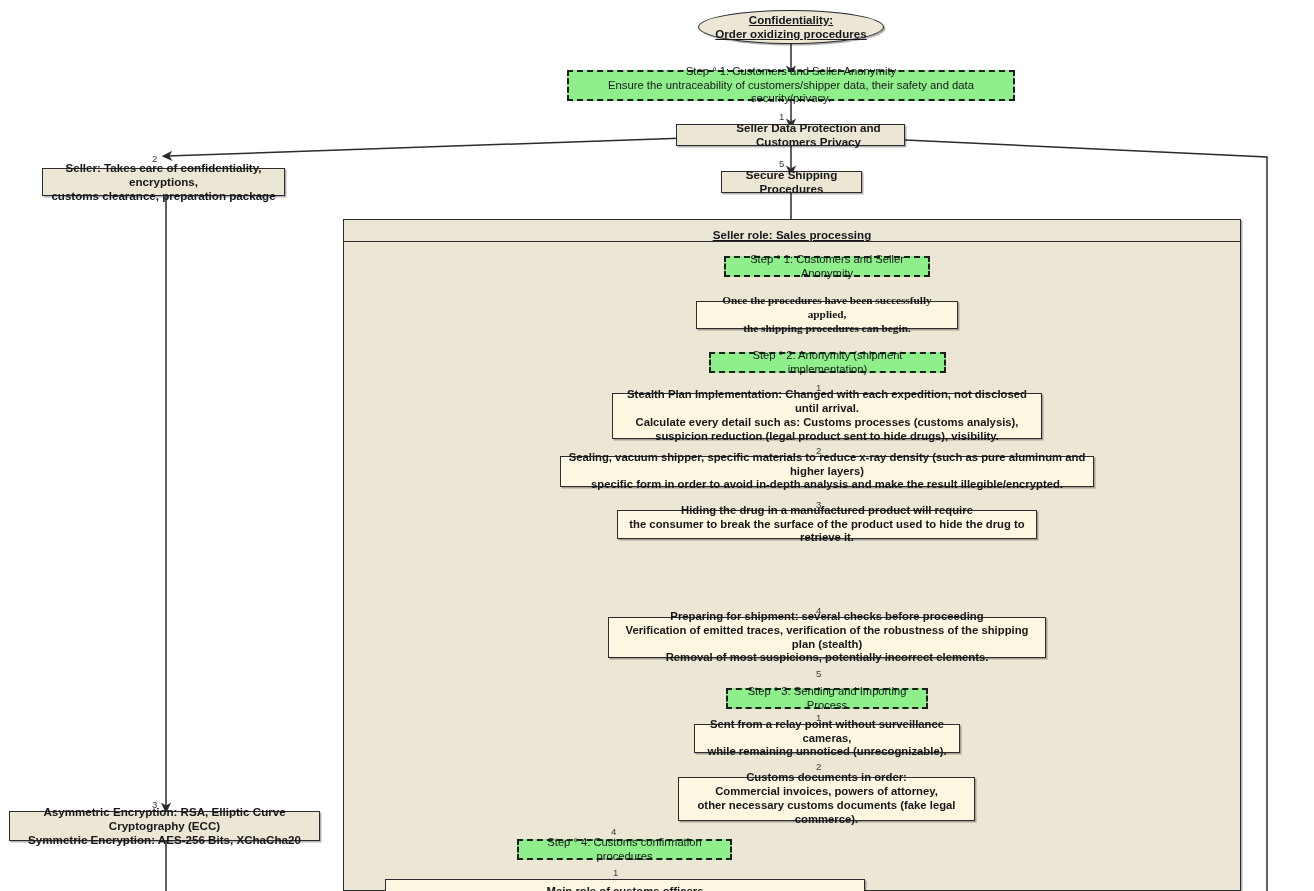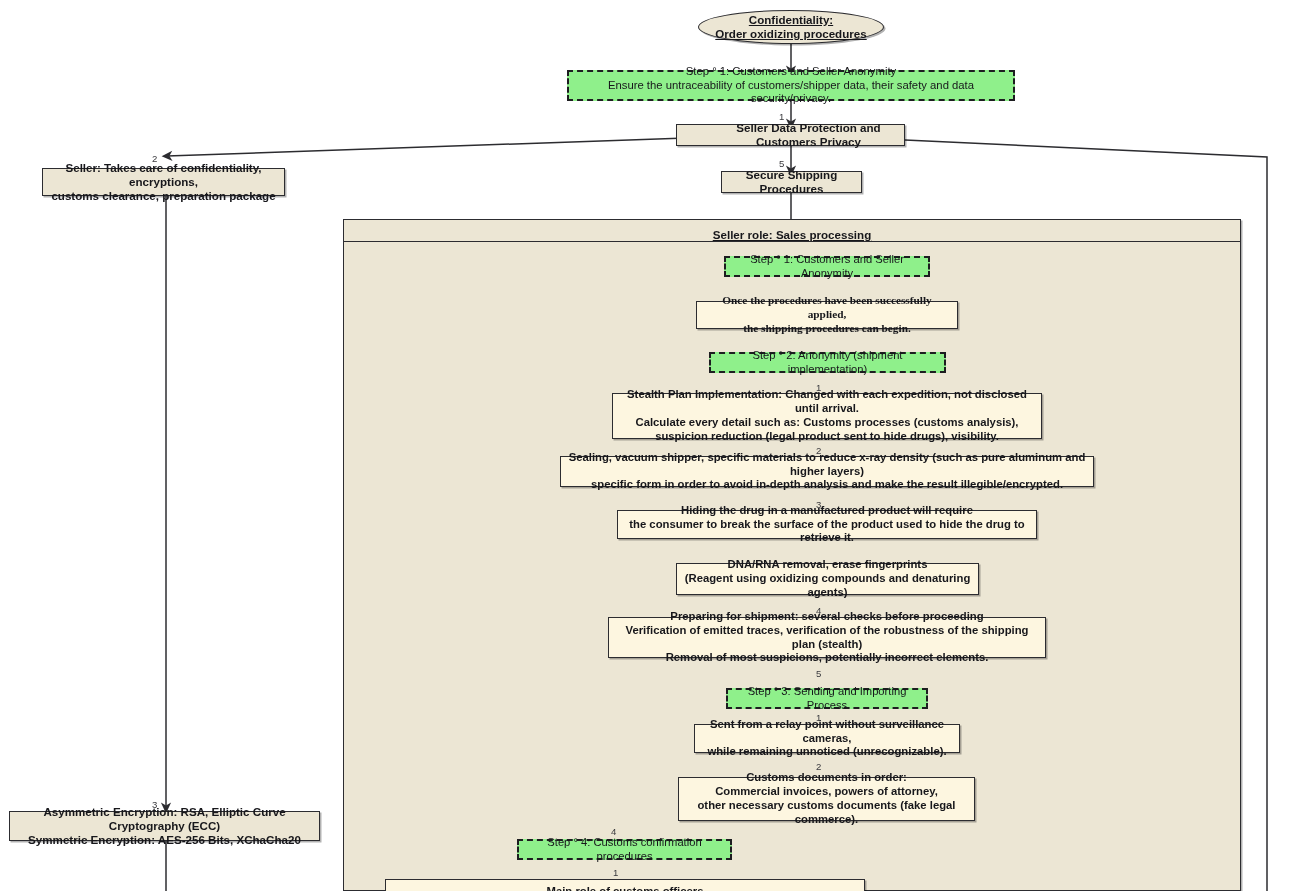--- a/index.html
+++ b/index.html
@@ -193,22 +193,20 @@
   <div class="node box" style="left:612px; top:393px; width:430px; height:46px;">Stealth Plan Implementation: Changed with each expedition, not disclosed until arrival.
 Calculate every detail such as: Customs processes (customs analysis),
 suspicion reduction (legal product sent to hide drugs), visibility.</div>
 
   <div class="node box" style="left:560px; top:456px; width:534px; height:31px;">Sealing, vacuum shipper, specific materials to reduce x-ray density (such as pure aluminum and higher layers)
 specific form in order to avoid in-depth analysis and make the result illegible/encrypted.</div>
 
   <div class="node box" style="left:617px; top:510px; width:420px; height:29px;">Hiding the drug in a manufactured product will require
 the consumer to break the surface of the product used to hide the drug to retrieve it.</div>
 
-  <div class="node box" style="left:676px; top:563px; width:303px; height:32px;">DNA/RNA removal, erase fingerprints
-(Reagent using oxidizing compounds and denaturing agents)</div>
 
   <div class="node box" style="left:608px; top:617px; width:438px; height:41px;">Preparing for shipment: several checks before proceeding
 Verification of emitted traces, verification of the robustness of the shipping plan (stealth)
 Removal of most suspicions, potentially incorrect elements.</div>
 
   <div class="node step" style="left:726px; top:688px; width:202px; height:21px;">Step ° 3: Sending and Importing Process</div>
 
   <div class="node box" style="left:694px; top:724px; width:266px; height:29px;">Sent from a relay point without surveillance cameras,
 while remaining unnoticed (unrecognizable).</div>
 

